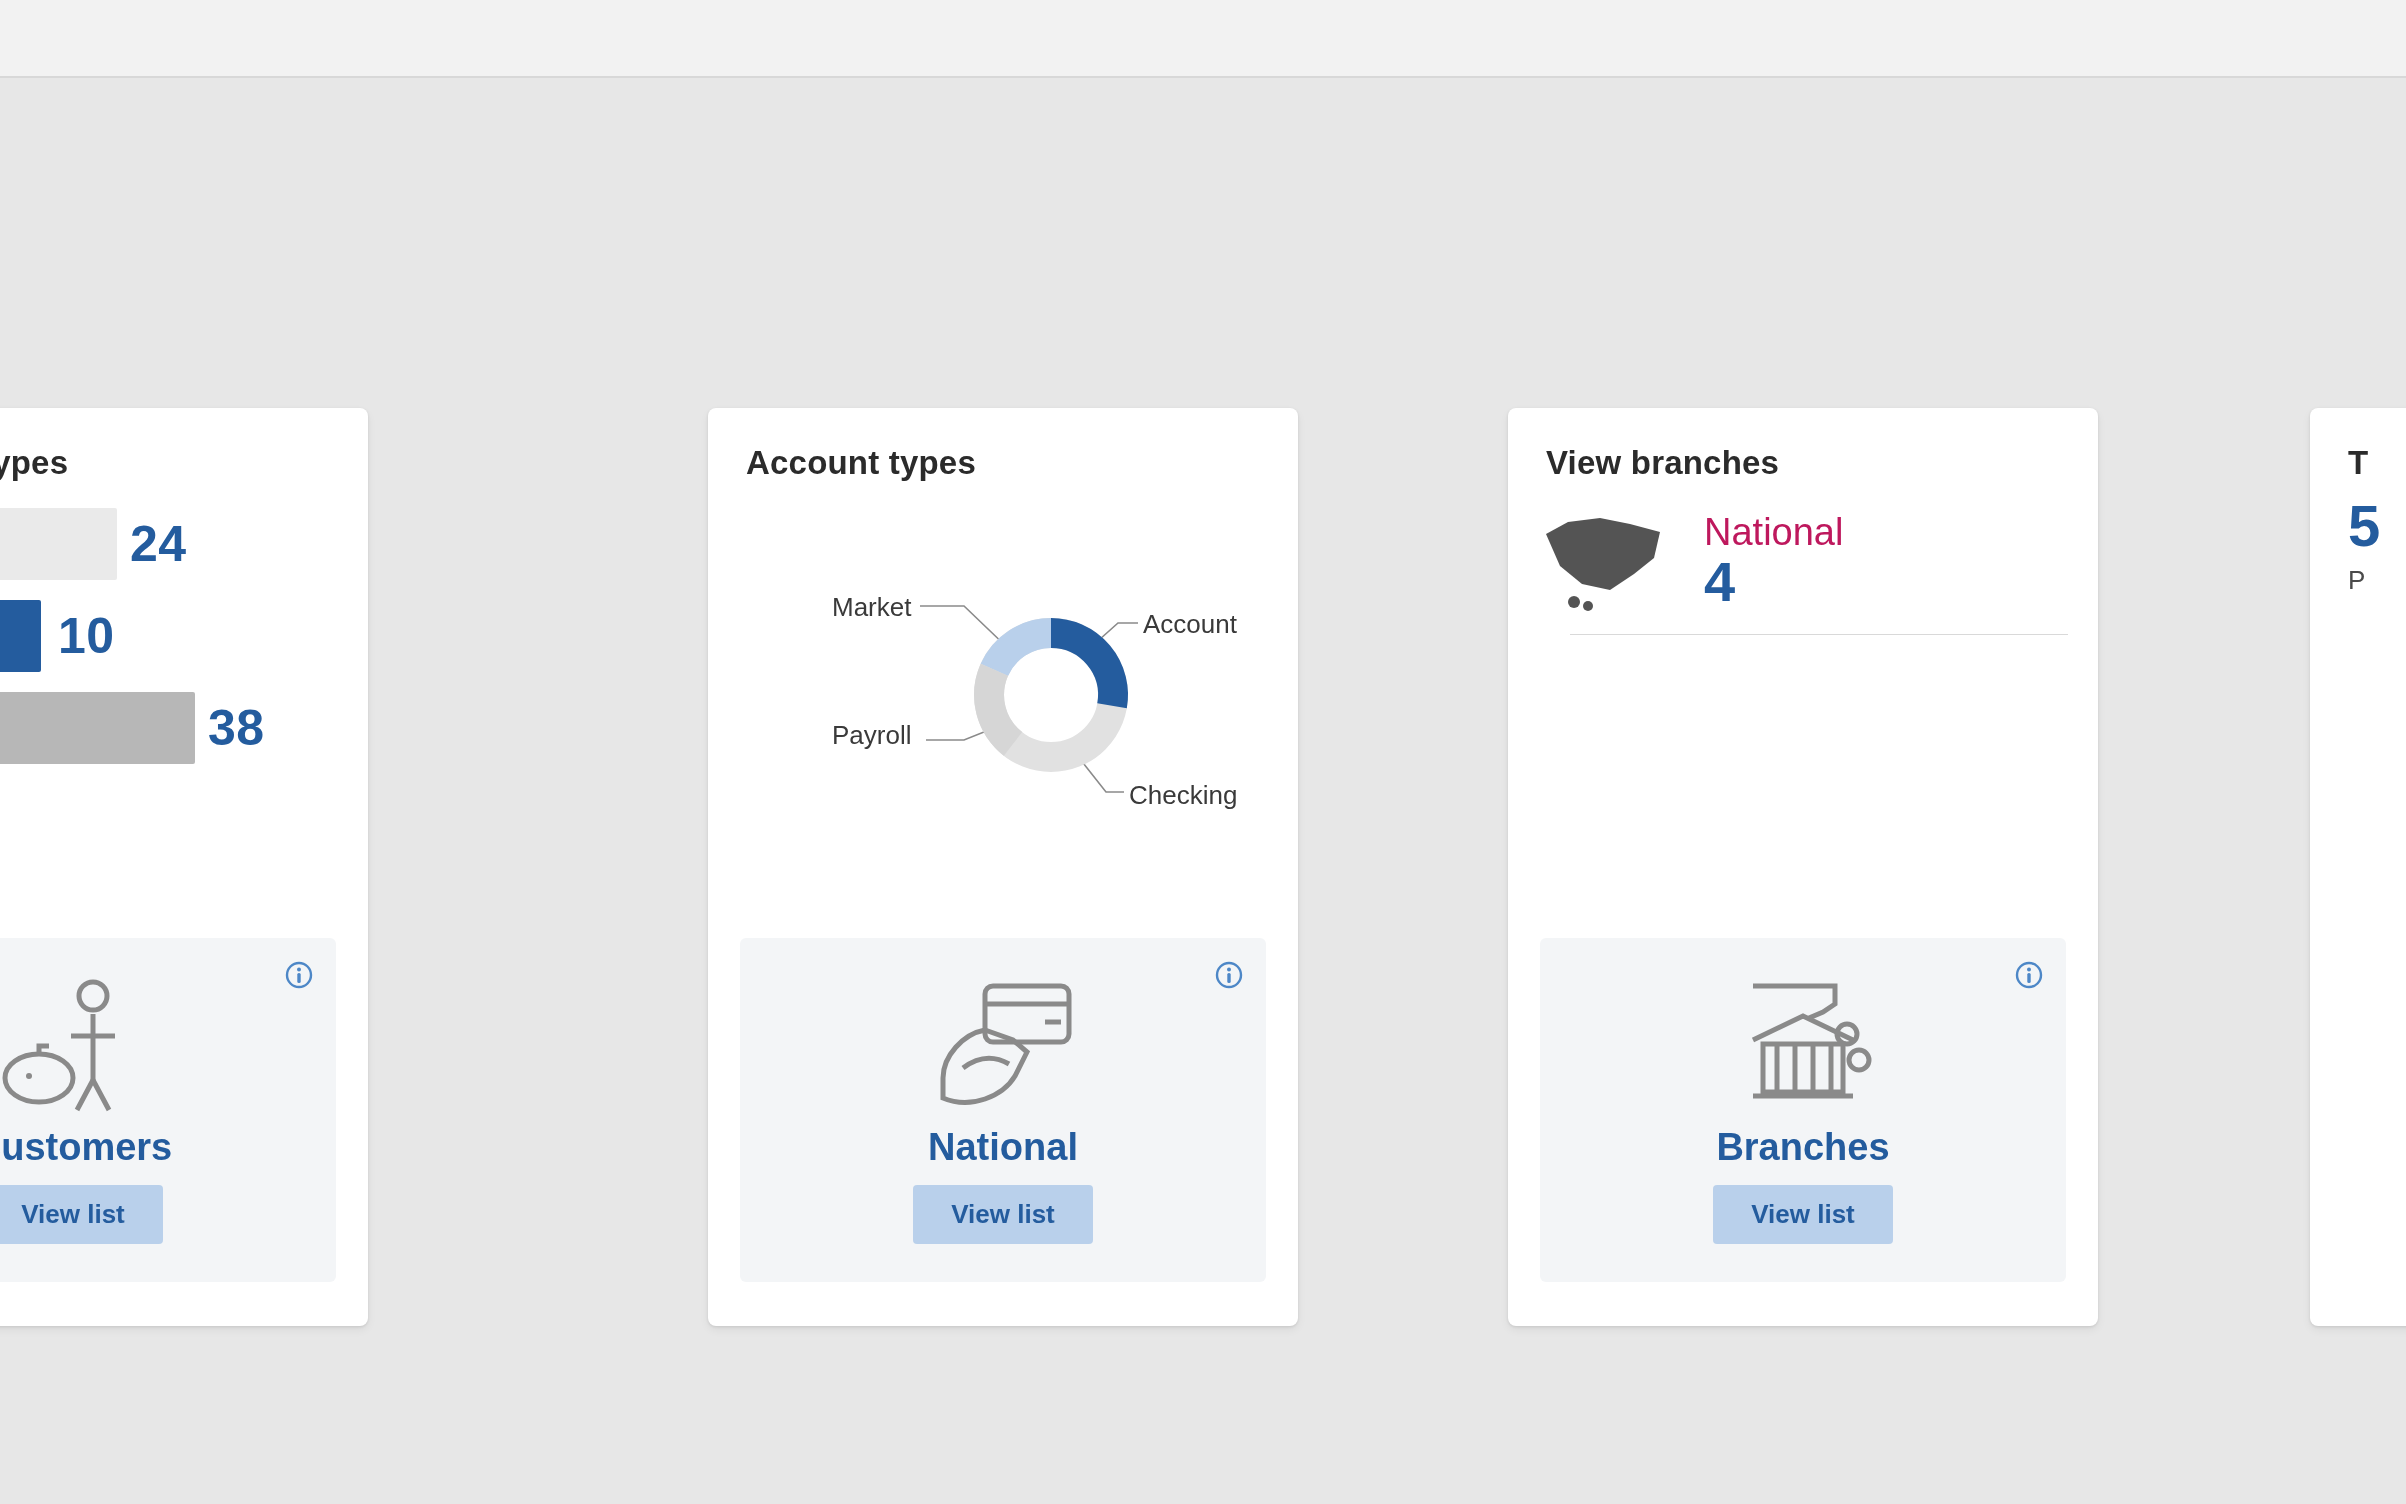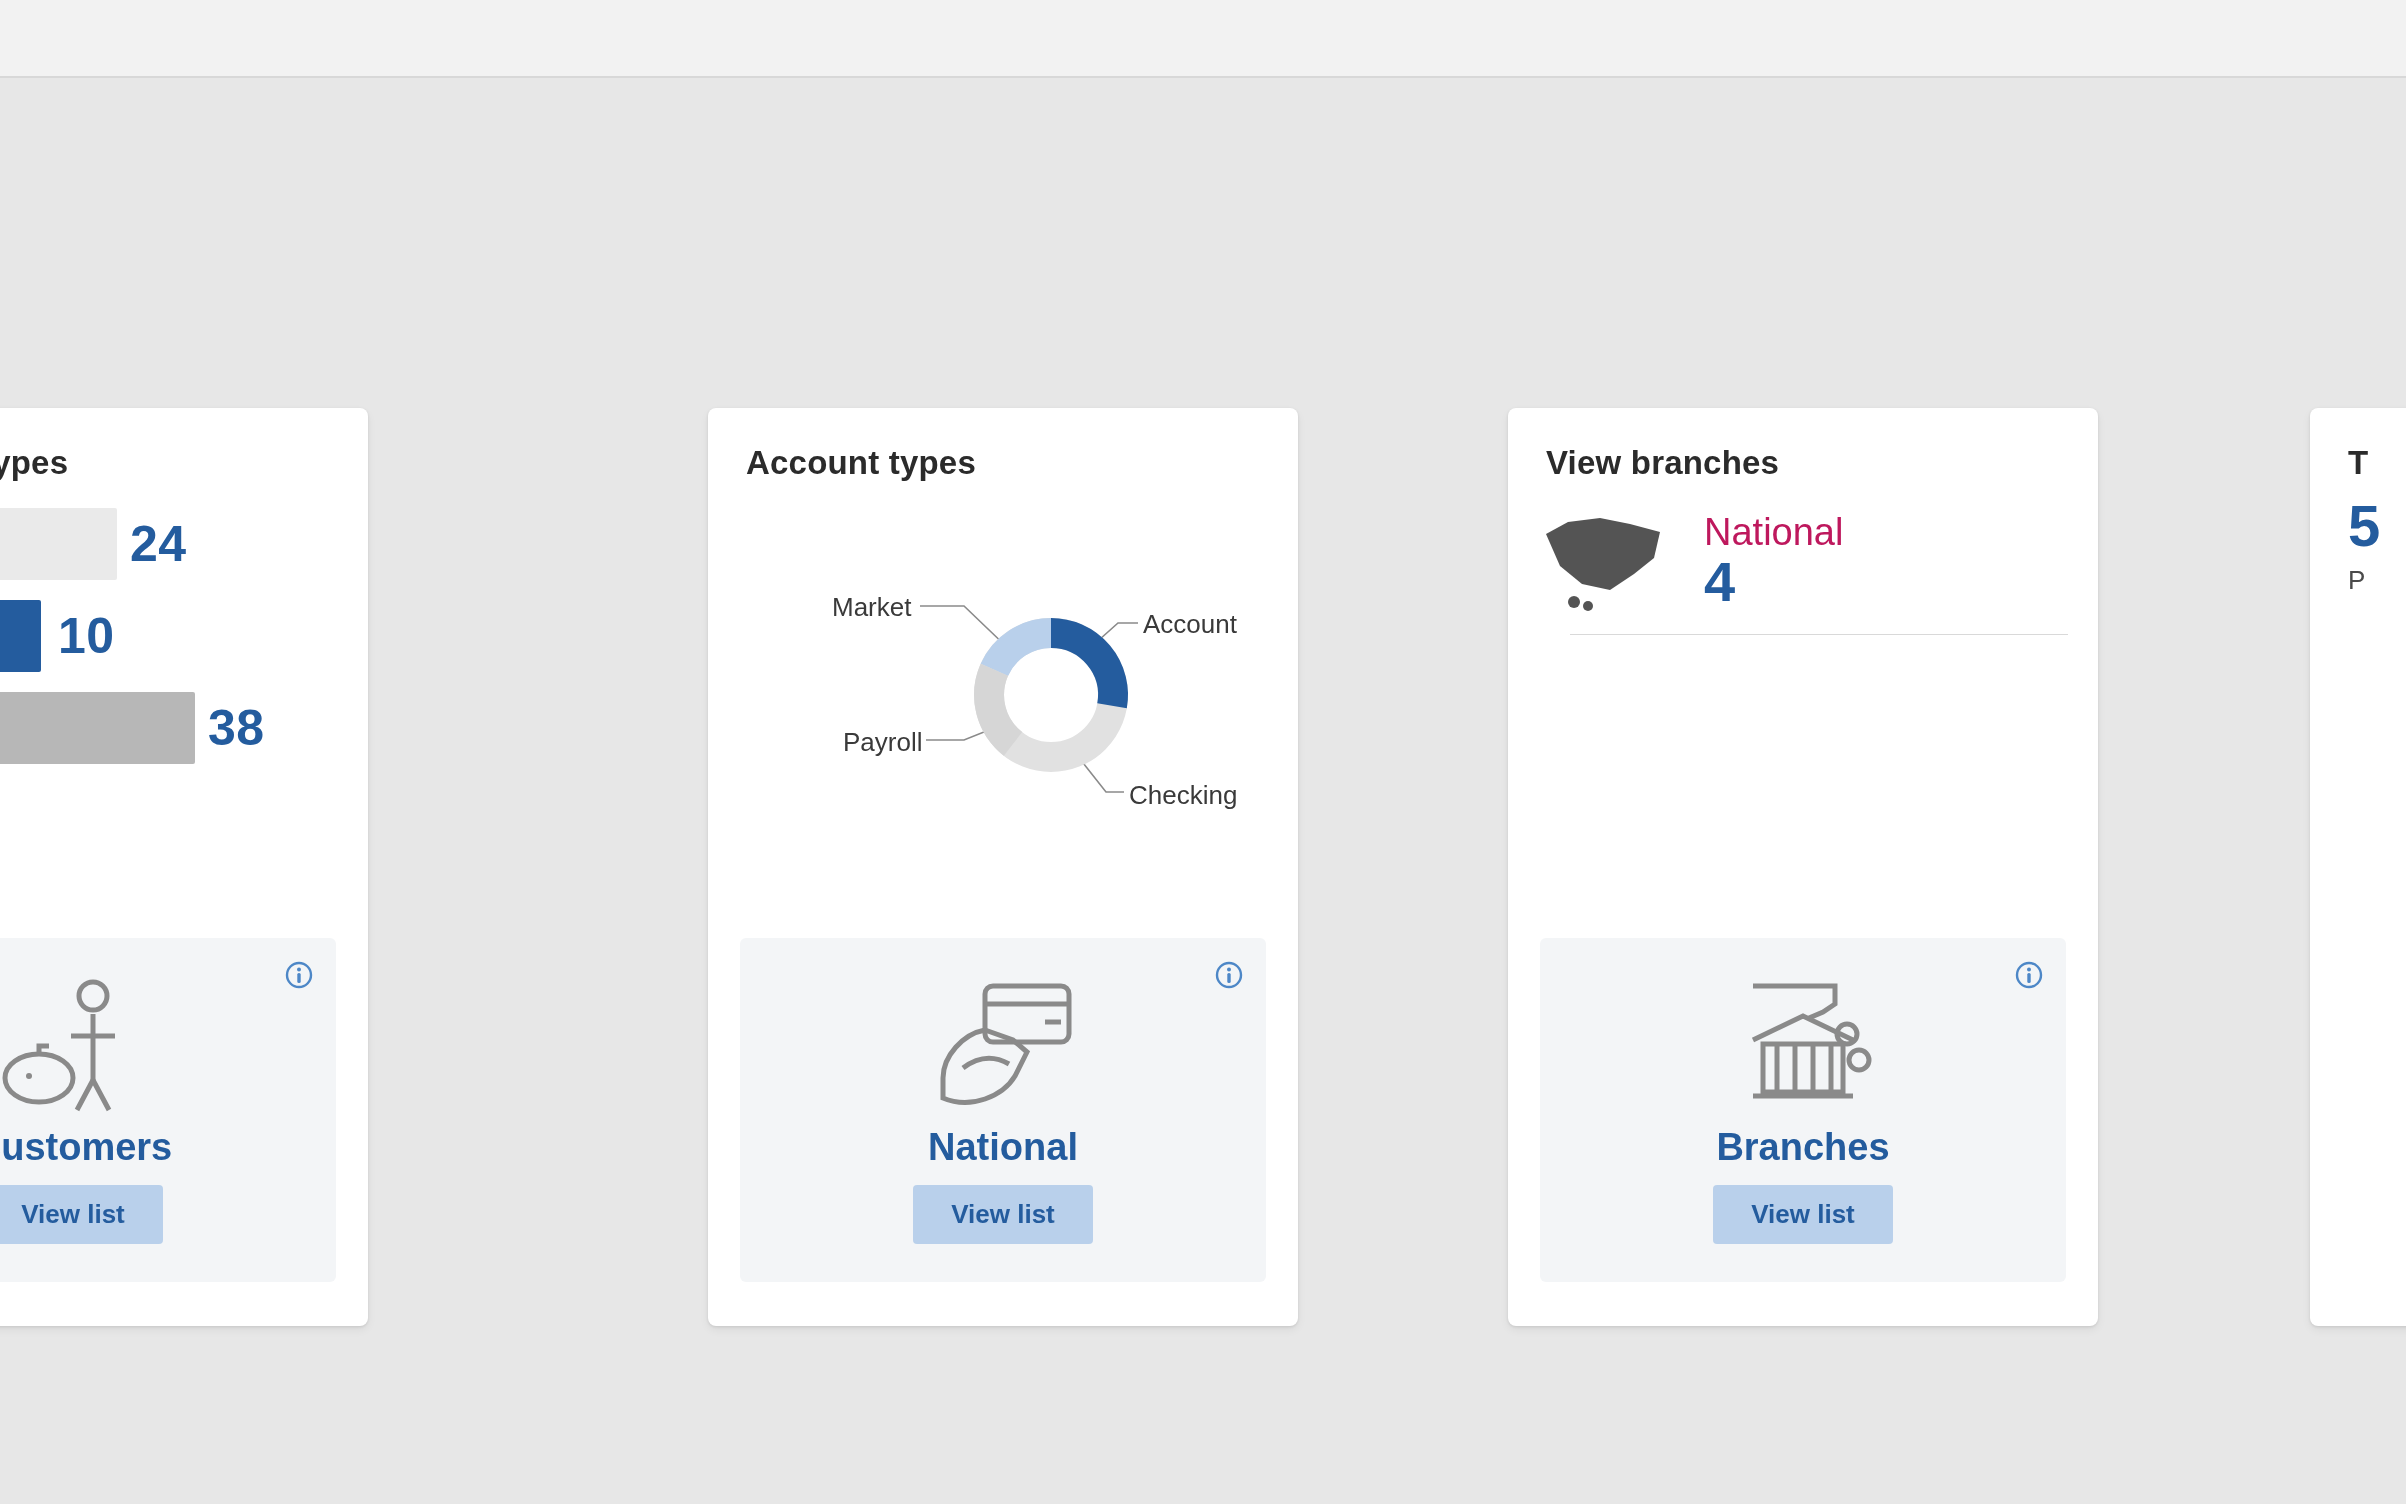--- a/index.html
+++ b/index.html
@@ -85,21 +85,21 @@
   .donut-area{ position:relative; height:430px; }
   .donut{
     position:absolute; left:258px; top:118px; width:170px; height:170px;
   }
   .lbl{
     position:absolute; font-size:26px; color:#3a3a3a;
     white-space:nowrap;
   }
   .lbl.market  { left:124px; top:100px; }
   .lbl.savings { left:435px; top:117px; }
-  .lbl.payroll { left:124px; top:235px;margin-left:11px; }
+  .lbl.payroll { left:124px; top:228px; }
   .lbl.checking{ left:421px; top:288px; }
   .leader{ position:absolute; stroke:#8a8a8a; stroke-width:1.6; fill:none; }
 
   
   .card.branches{ left:1508px; top:330px; }
   .branch-row{
     display:flex; align-items:center;
     padding:12px 0 12px 26px; gap:30px;
   }
   .branch-sep{

